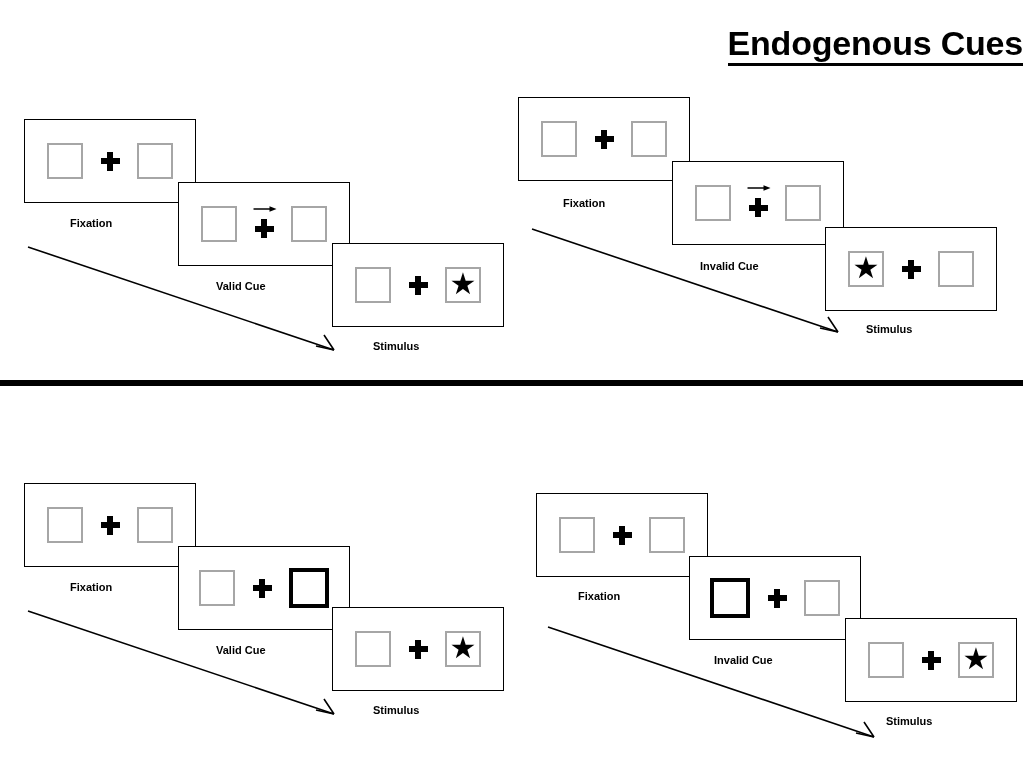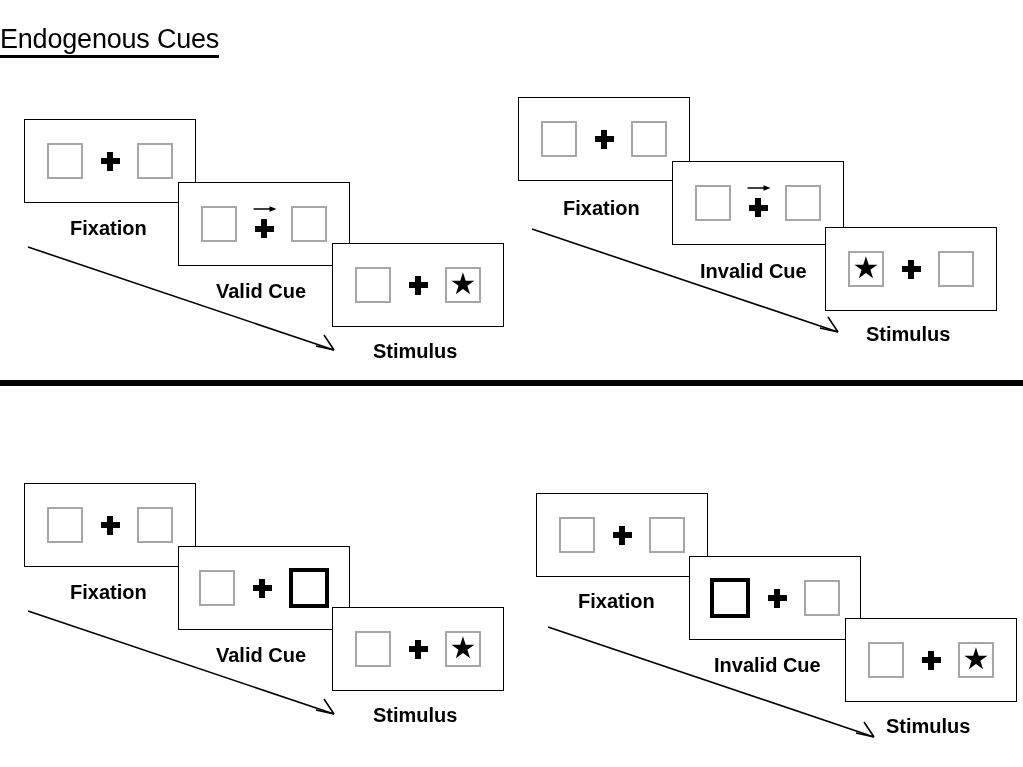--- a/index.html
+++ b/index.html
@@ -20,23 +20,23 @@
     left: 0;
     width: 1023px;
   }
   #endogenous-section { top: 0; height: 383px; }
   #exogenous-section  { top: 392px; height: 375px; }
 
   .section-title {
     position: absolute;
     left: 0;
     width: 1023px;
-    text-align: left;
-    font-size: 27px;
-    font-weight: normal;
+    text-align: right;
+    font-size: 34px;
+    font-weight: bold;
     color: #000000;
     letter-spacing: -0.2px;
   }
   .section-title span {
     border-bottom: 3px solid #000000;
     padding-bottom: 1px;
   }
   #endogenous-title { top: 24px; }
   #exogenous-title  { top: 26px; }
 
@@ -128,21 +128,21 @@
     top: 1px;
     left: 50%;
     transform: translateX(-48%);
     width: 26px;
     height: 10px;
   }
 
   
   .panel-label {
     position: absolute;
-    font-size: 20px;
+    font-size: 11px;
     font-weight: bold;
     color: #000000;
     white-space: nowrap;
     z-index: 3;
   }
 
   
   .time-arrow {
     position: absolute;
     z-index: 1;

